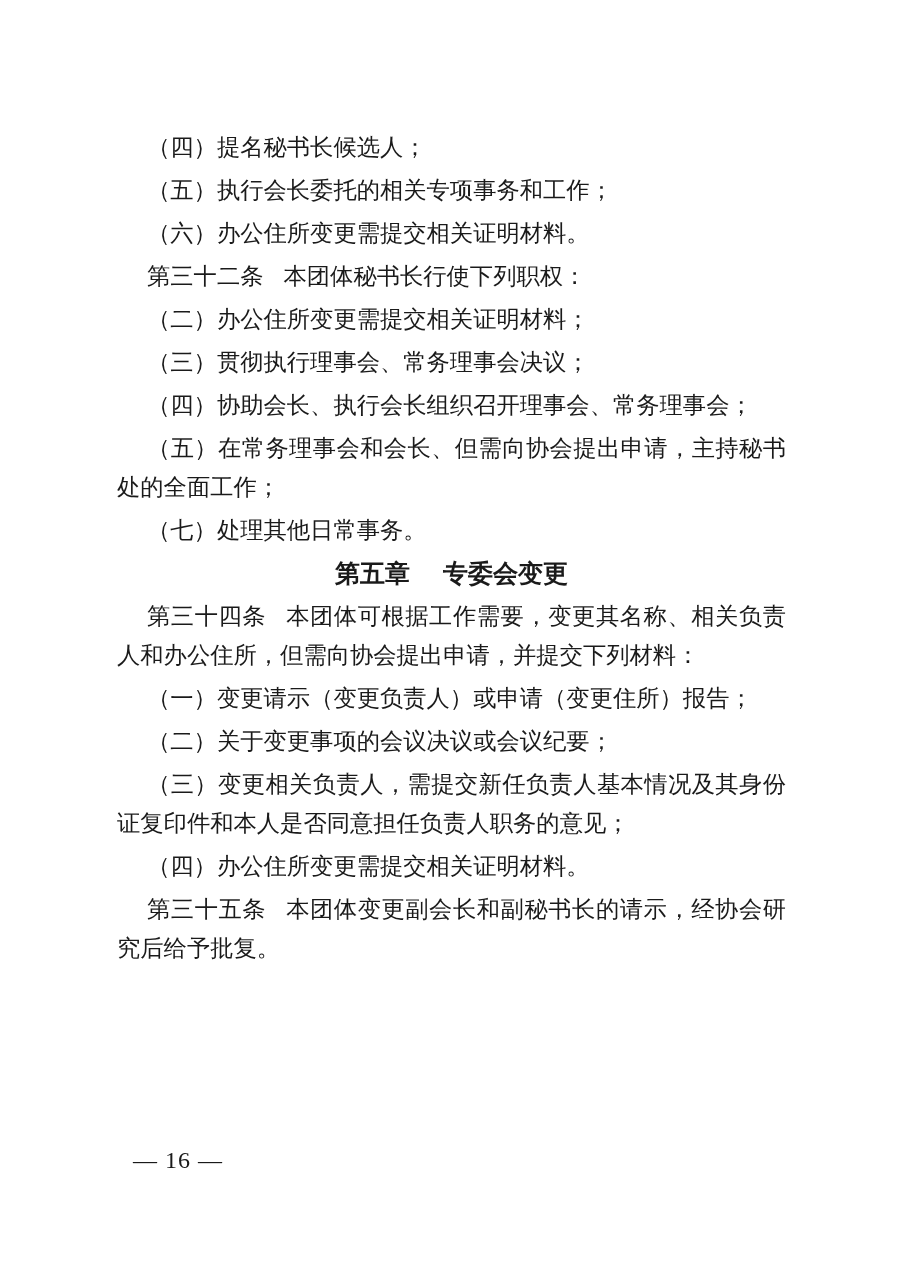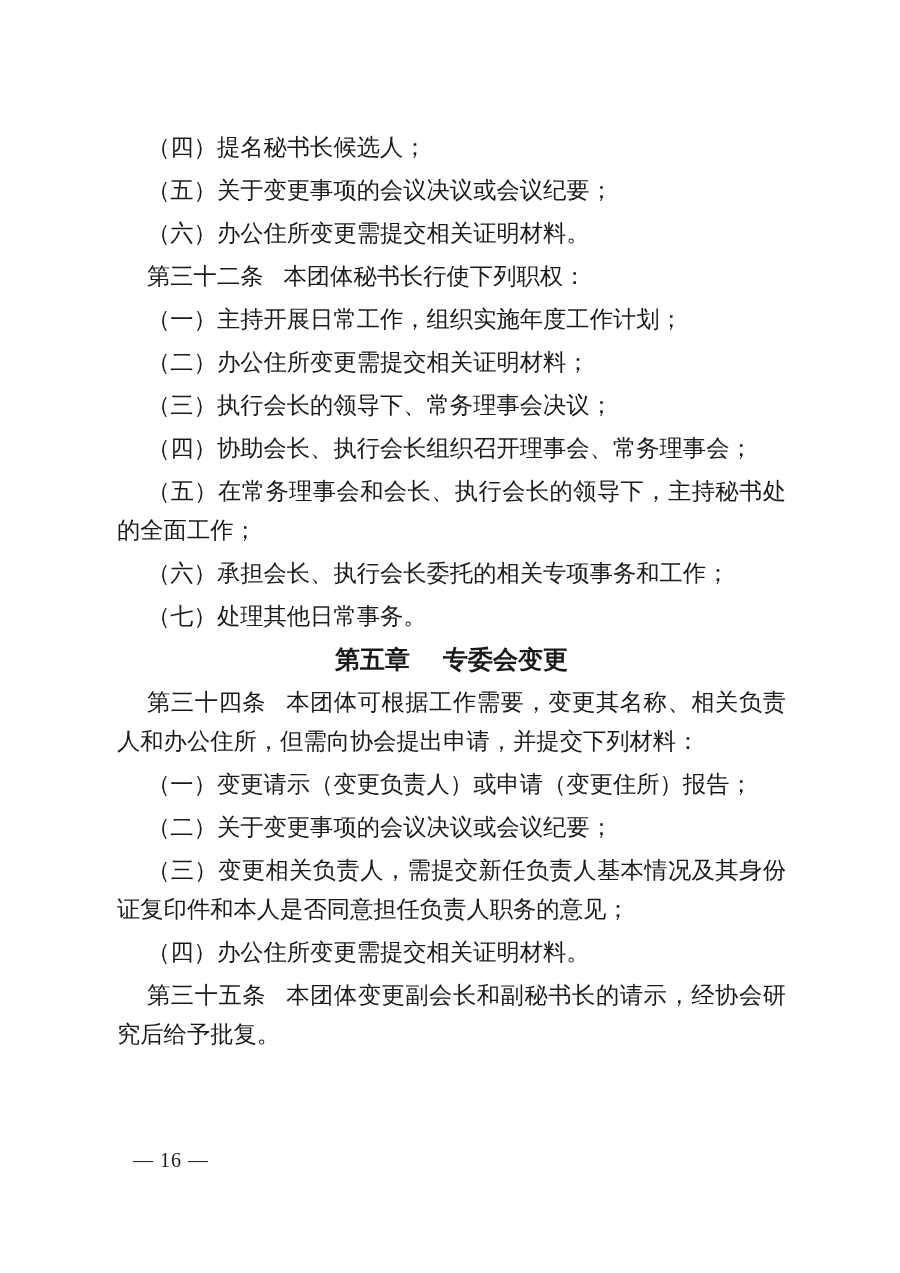--- a/index.html
+++ b/index.html
@@ -46,44 +46,42 @@
     text-indent: 0;
     font-family: "Liberation Sans", "DejaVu Sans", sans-serif;
   }
   .chapter-title {
     margin-left: 33px;
   }
   .footer {
     position: absolute;
     left: 133px;
     top: 1147px;
-    font-size: 20px;
+    font-size: 24px;
     line-height: 26px;
     letter-spacing: 1px;
     color: #1a1a1a;
   }
 </style>
 </head>
 <body>
 
 <div class="page">
   <div class="content">
 
     <p class="para">（四）提名秘书长候选人；</p>
-    <p class="para">（五）关于变更事项的会议决议或会议纪要；</p>
+    <p class="para">（五）执行会长委托的相关专项事务和工作；</p>
     <p class="para">（六）办公住所变更需提交相关证明材料。</p>
 
     <p class="para"><span class="article-no">第三十二条</span><span>本团体秘书长行使下列职权：</span></p>
 
-    <p class="para">（一）主持开展日常工作，组织实施年度工作计划；</p>
     <p class="para">（二）办公住所变更需提交相关证明材料；</p>
-    <p class="para">（三）执行会长的领导下、常务理事会决议；</p>
+    <p class="para">（三）贯彻执行理事会、常务理事会决议；</p>
     <p class="para">（四）协助会长、执行会长组织召开理事会、常务理事会；</p>
-    <p class="para">（五）在常务理事会和会长、执行会长的领导下，主持秘书处的全面工作；</p>
-    <p class="para">（六）承担会长、执行会长委托的相关专项事务和工作；</p>
+    <p class="para">（五）在常务理事会和会长、但需向协会提出申请，主持秘书处的全面工作；</p>
     <p class="para">（七）处理其他日常事务。</p>
 
 
     <h2 class="chapter"><span>第五章</span><span class="chapter-title">专委会变更</span></h2>
 
     <p class="para"><span class="article-no">第三十四条</span><span>本团体可根据工作需要，变更其名称、相关负责人和办公住所，但需向协会提出申请，并提交下列材料：</span></p>
 
     <p class="para">（一）变更请示（变更负责人）或申请（变更住所）报告；</p>
     <p class="para">（二）关于变更事项的会议决议或会议纪要；</p>
     <p class="para">（三）变更相关负责人，需提交新任负责人基本情况及其身份证复印件和本人是否同意担任负责人职务的意见；</p>

